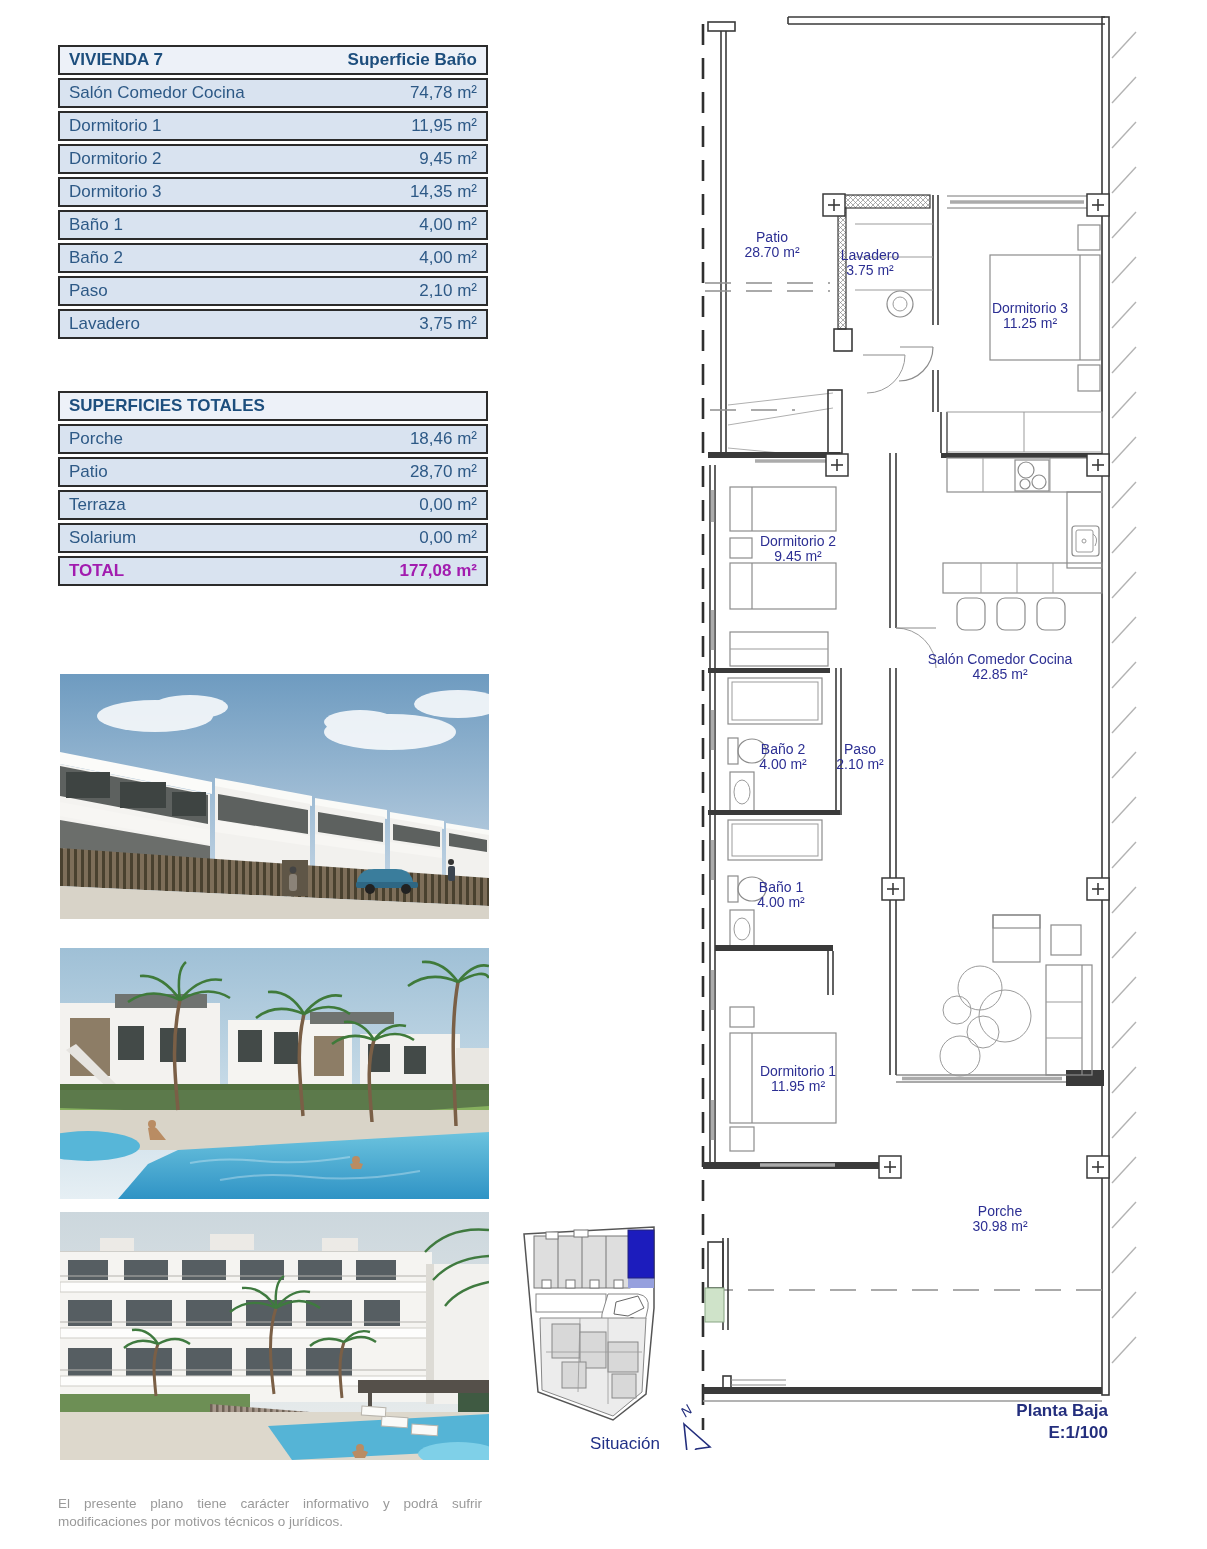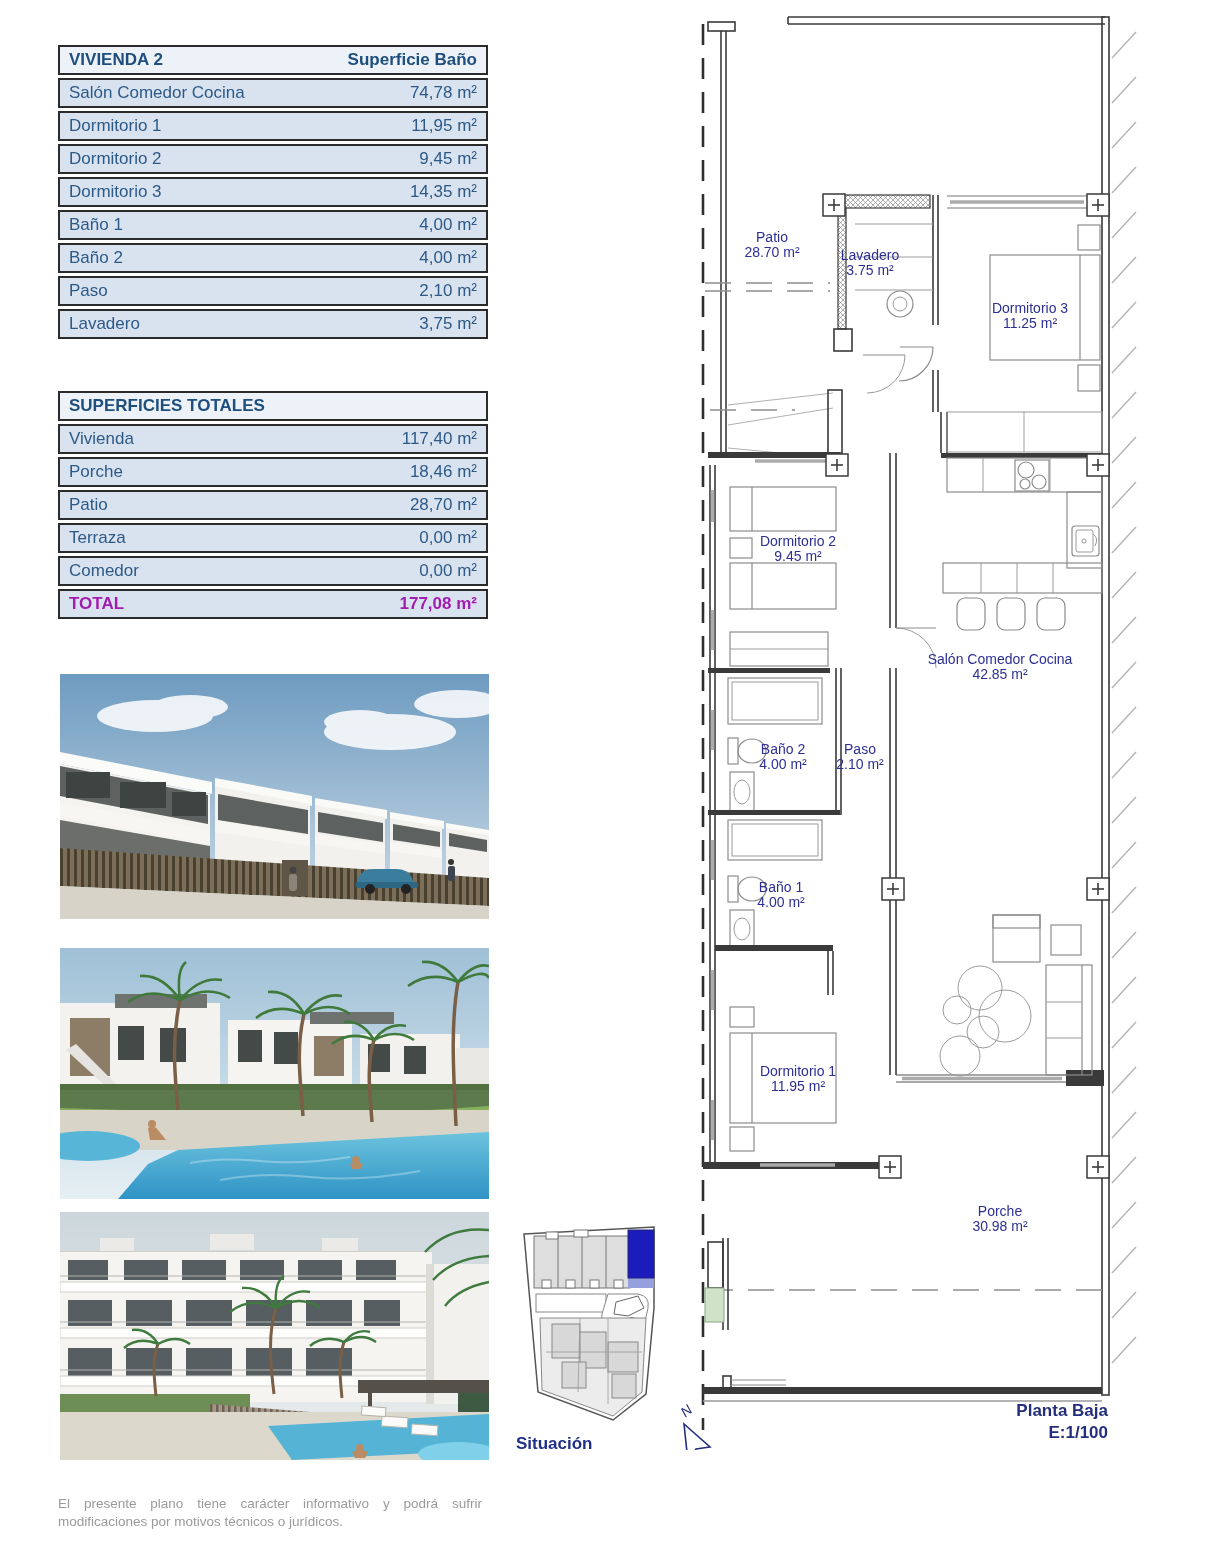--- a/index.html
+++ b/index.html
@@ -19,21 +19,21 @@
   .photo{position:absolute;left:60px;width:429px;overflow:hidden;}
   .photo svg{display:block;}
 
   
   .disclaimer{position:absolute;left:58px;top:1481px;width:424px;
     font-size:13.5px;line-height:1.35;color:#9a9a9a;text-align:justify;}
 
   
   .siteplan{position:absolute;left:516px;top:1222px;width:144px;height:205px;}
   .siteplan-label{position:absolute;left:516px;top:1434px;width:144px;
-    text-align:left;font-weight:bold;font-size:17px;color:#203087;}
+    text-align:right;font-weight:normal;font-size:17px;color:#203087;}
 
   
   .floorplan{position:absolute;left:678px;top:10px;width:462px;height:1440px;}
   .plan-room-label{font-size:14px;fill:#2c2f93;text-anchor:middle;}
   .plan-caption{font-size:17px;font-weight:bold;fill:#232e7d;text-anchor:end;}
   .wall{stroke:#3a3a3a;fill:none;stroke-width:1.6;}
   .wallf{fill:#3a3a3a;stroke:none;}
   .furn{stroke:#8c8c8c;fill:none;stroke-width:1.2;}
   .furn2{stroke:#9b9b9b;fill:none;stroke-width:1;}
   .win{stroke:#ababab;stroke-width:3.5;fill:none;}
@@ -42,21 +42,21 @@
   .dashl{stroke:#8e8e8e;stroke-width:1.3;stroke-dasharray:26 15;fill:none;}
   .anchor{fill:#ffffff;stroke:#3a3a3a;stroke-width:1.5;}
 </style>
 </head>
 <body>
 
 <div class="page">
 
   <div class="tbl" style="top:45px">
     <div class="thdr">
-      <span>VIVIENDA 2</span>
+      <span>VIVIENDA 7</span>
       <span class="col">Superficie Baño</span>
     </div>
     <div class="trow">
         <span>Salón Comedor Cocina</span>
         <span>74,78 m²</span>
       </div>
     <div class="trow">
         <span>Dormitorio 1</span>
         <span>11,95 m²</span>
       </div>
@@ -84,37 +84,33 @@
         <span>Lavadero</span>
         <span>3,75 m²</span>
       </div>
   </div>
 
   <div class="tbl" style="top:391px">
     <div class="thdr">
       <span>SUPERFICIES TOTALES</span>
     </div>
     <div class="trow">
-        <span>Vivienda</span>
-        <span>117,40 m²</span>
-      </div>
-    <div class="trow">
         <span>Porche</span>
         <span>18,46 m²</span>
       </div>
     <div class="trow">
         <span>Patio</span>
         <span>28,70 m²</span>
       </div>
     <div class="trow">
         <span>Terraza</span>
         <span>0,00 m²</span>
       </div>
     <div class="trow">
-        <span>Comedor</span>
+        <span>Solarium</span>
         <span>0,00 m²</span>
       </div>
     <div class="trow total">
         <span>TOTAL</span>
         <span>177,08 m²</span>
       </div>
   </div>
 
   <div class="photo" style="top:674px;height:245px">
     <svg width="429" height="245" viewBox="0 0 429 245">

